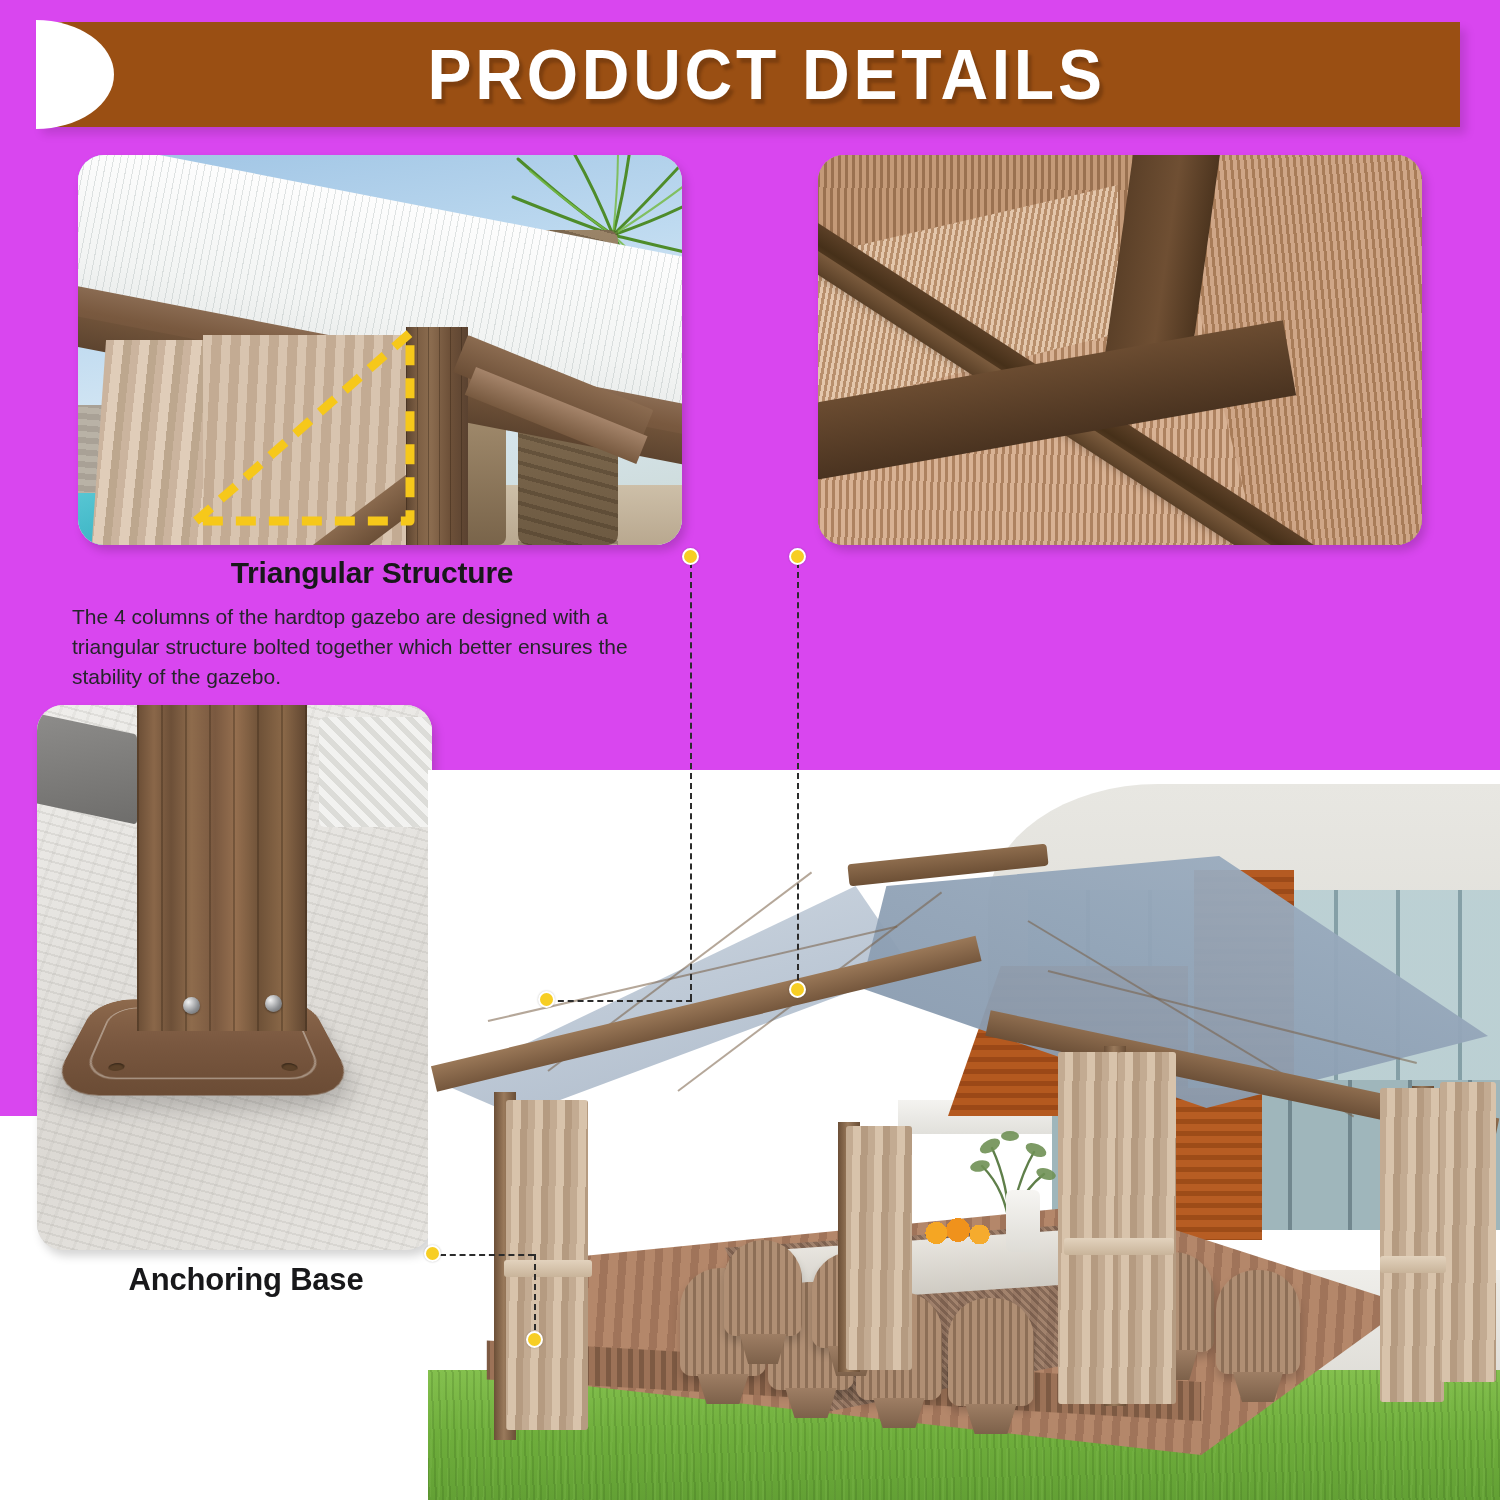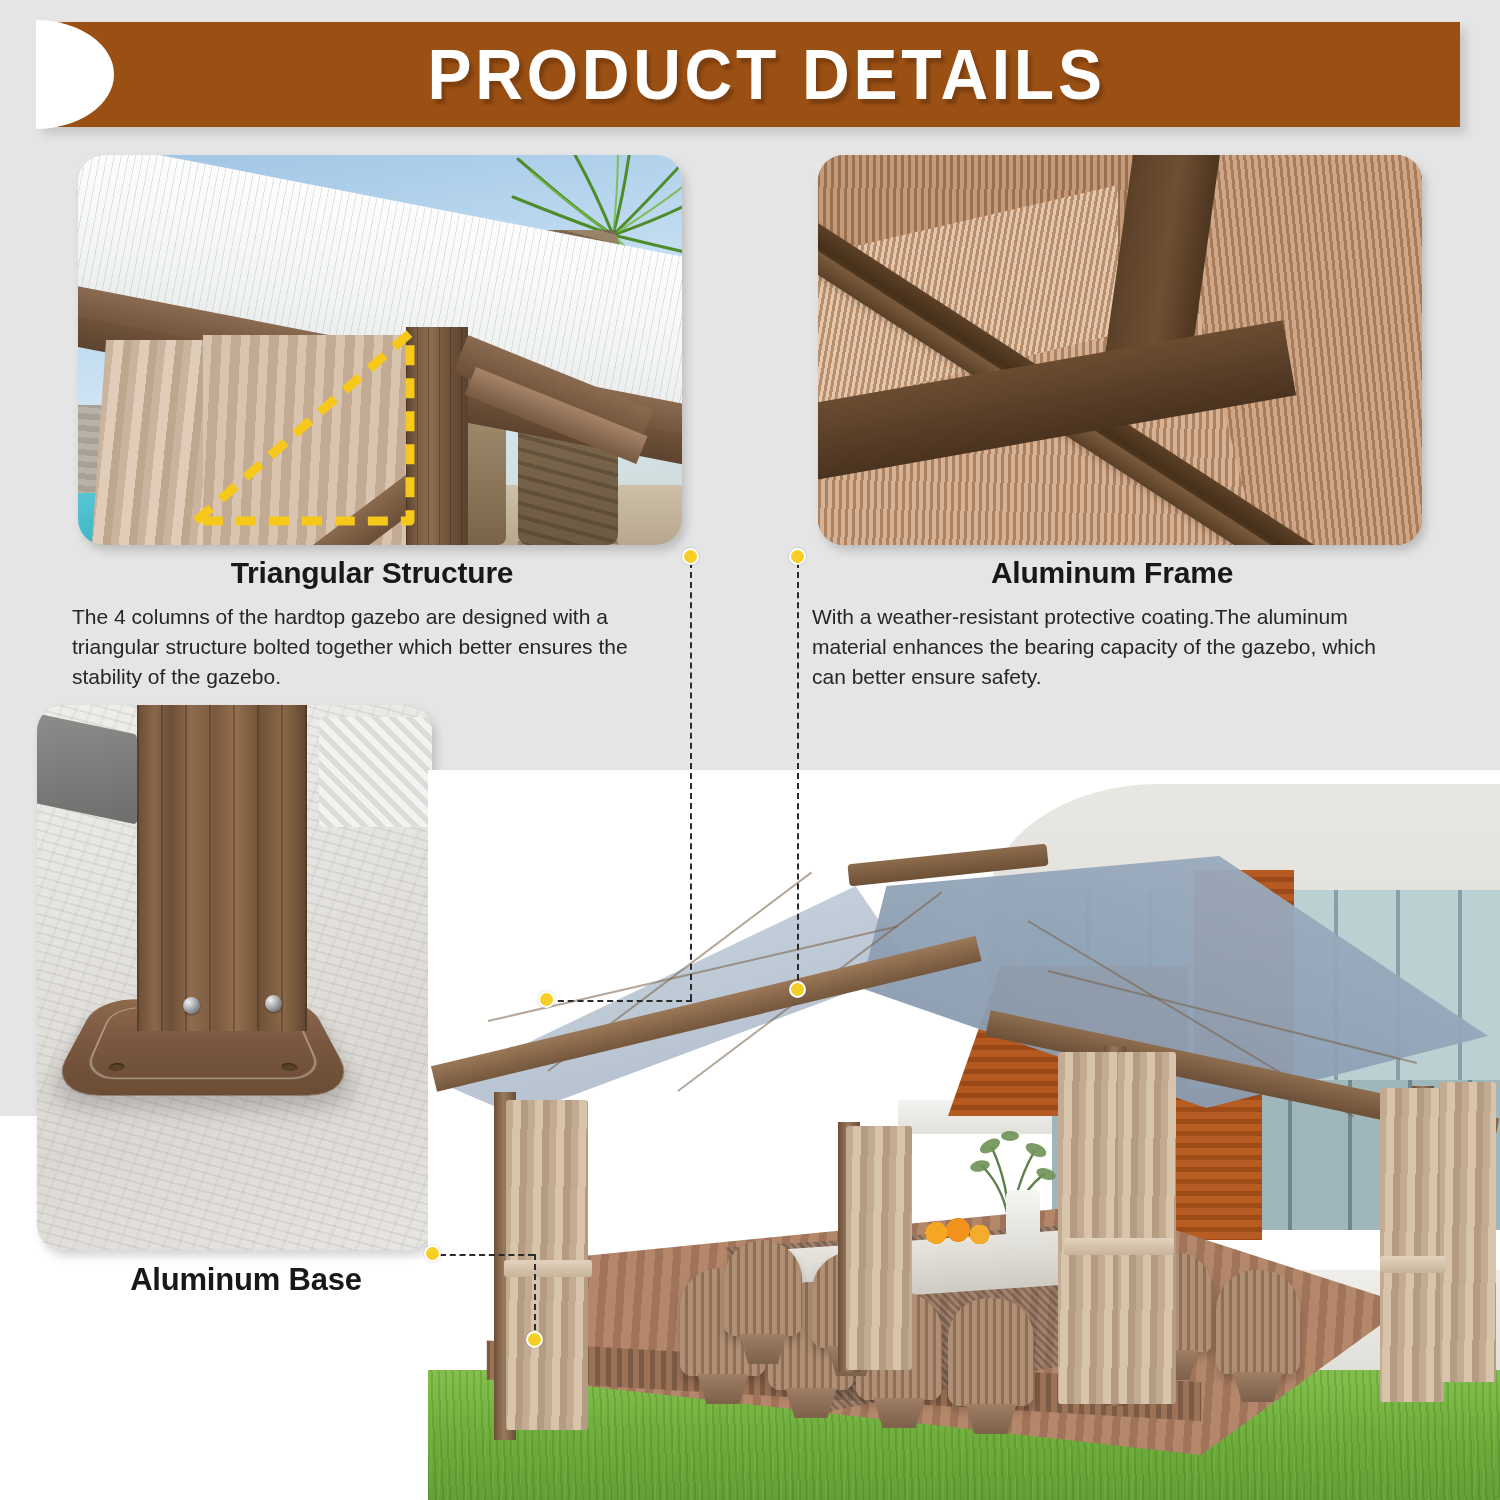--- a/index.html
+++ b/index.html
@@ -3,21 +3,21 @@
 <meta charset="utf-8">
 <title>Product Details</title>
 <style>
   * { box-sizing: border-box; margin: 0; padding: 0; }
   html, body {
     width: 1500px; height: 1500px;
     background: #ffffff;
     font-family: "Liberation Sans", sans-serif;
     overflow: hidden;
   }
-  .page { position: relative; width: 1500px; height: 1116px; background: #e5e5e5; }
+  .page { position: relative; width: 1500px; height: 1116px; background: #d946ef; }
 
   
   .banner-wrap { position: absolute; left: 0; top: 0; width: 1500px; height: 150px; }
   .banner {
     position: absolute; left: 36px; top: 22px;
     width: 1424px; height: 105px;
     background: #9a4f13;
     box-shadow: 6px 7px 9px rgba(0,0,0,0.13);
   }
   .banner-notch {
@@ -591,27 +591,23 @@
       <div class="h-tie" style="left:636px; top:468px; width:110px;"></div>
       <div class="h-tie" style="left:952px; top:486px; width:66px;"></div>
     </div>
   </div>
 
   <div class="block" id="text-triangular">
     <h3>Triangular Structure</h3>
     <p>The 4 columns of the hardtop gazebo are designed with a triangular structure bolted together which better ensures the stability of the gazebo.</p>
   </div>
 
-  <div class="block" id="text-aluminum">
-    <h3>Aluminum Frame</h3>
-    <p>With a weather-resistant protective coating.The aluminum material enhances the bearing capacity of the gazebo, which can better ensure safety.</p>
-  </div>
 
   <div class="block" id="text-anchor">
-    <h3>Aluminum Base</h3>
+    <h3>Anchoring Base</h3>
   </div>
 
   <div class="dashv" style="left:690px; top:562px; height:438px;"></div>
   <div class="dashh" style="left:548px; top:1000px; width:144px;"></div>
   <span class="dot" style="left:682px; top:548px;"></span>
   <span class="dot" style="left:538px; top:991px;"></span>
 
   <div class="dashv" style="left:797px; top:562px; height:428px;"></div>
   <span class="dot" style="left:789px; top:548px;"></span>
   <span class="dot" style="left:789px; top:981px;"></span>

